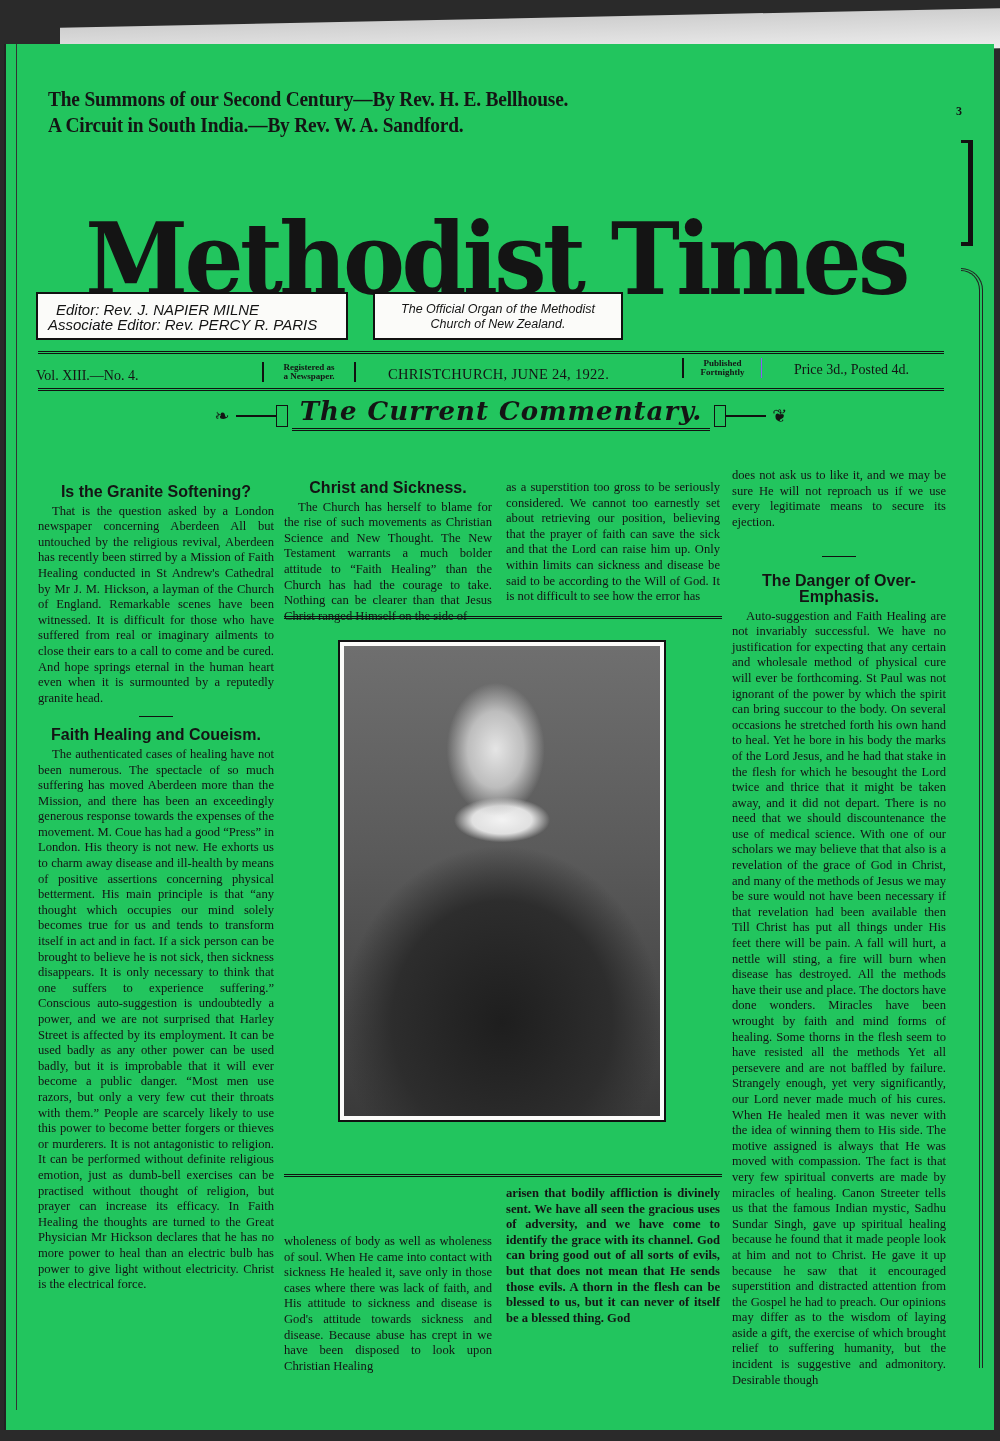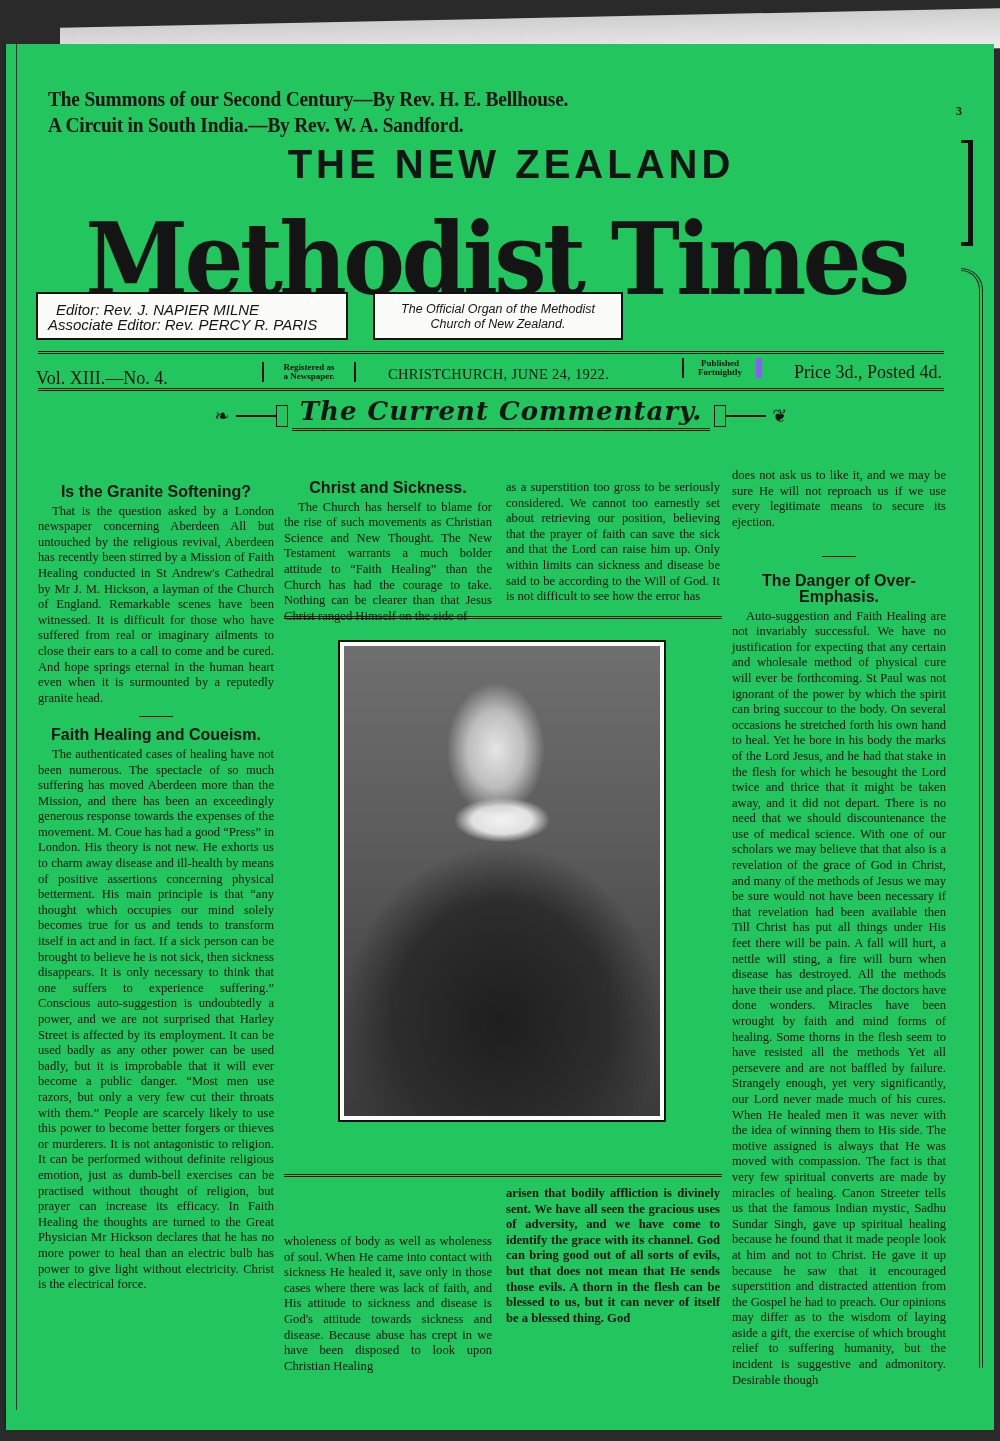--- a/index.html
+++ b/index.html
@@ -52,21 +52,21 @@
     border-top: 3px double #222; border-right: 4px double #222; border-top-right-radius: 22px;
   }
 
   .infobox {
     position: absolute; top: 248px; height: 48px; border: 2px solid #111;
     font-family: "Liberation Sans", sans-serif; font-style: italic; font-size: 15px;
     line-height: 15px; padding: 8px 10px; background: #fbfbf9;
   }
   .dbl-rule { position: absolute; left: 32px; width: 906px; border-top: 3px double #111; height: 4px; }
 
-  .dateline { position: absolute; top: 323px; font-size: 18px; white-space: nowrap; }
+  .dateline { position: absolute; top: 323px; font-size: 14px; white-space: nowrap; }
   .small-bracket { font-size: 9px; font-weight: bold; line-height: 9px; text-align: center; }
 
   .commentary {
     position: absolute; left: 0; width: 990px; top: 352px; text-align: center;
   }
   .commentary-title {
     font-family: "DejaVu Serif", serif; font-weight: bold; font-size: 26px;
     font-style: italic; letter-spacing: 1px; display: inline-block;
     border-bottom: 3px double #111; padding: 0 8px 2px 8px;
   }
@@ -105,21 +105,20 @@
 <body>
 
 <div class="under-sheet"></div>
 
 <div class="page">
 
   <div class="teaser" style="top:42px;">The Summons of our Second Century—By Rev. H. E. Bellhouse.</div>
   <div class="teaser" style="top:68px;">A Circuit in South India.—By Rev. W. A. Sandford.</div>
   <div class="page-num">3</div>
 
-  <div class="masthead-top">THE NEW ZEALAND</div>
   <div class="masthead-main">Methodist Times</div>
   <div class="bracket-right"></div>
   <div class="curl-right"></div>
 
   <div class="infobox" style="left:30px; width:312px;">
     <div style="padding-left:8px;">Editor: Rev. J. NAPIER MILNE</div>
     <div>Associate Editor: Rev. PERCY R. PARIS</div>
   </div>
   <div class="infobox" style="left:367px; width:250px; text-align:center; font-size:12.5px;">
     <div>The Official Organ of the Methodist</div>
@@ -127,21 +126,21 @@
   </div>
 
   <div class="dbl-rule" style="top:307px;"></div>
 
   <div class="dateline" style="left:30px; top:324px;">Vol. XIII.—No. 4.</div>
   <div class="dateline small-bracket" style="left:232px; top:318px; width:94px; border-left:2px solid #111; border-right:2px solid #111; padding:1px 2px;margin-left:24px;">
     <div>Registered as</div>
     <div>a Newspaper.</div>
   </div>
   <div class="dateline" style="left:382px; top:322px; font-size:14.5px; letter-spacing:0.3px;">CHRISTCHURCH, JUNE 24, 1922.</div>
-  <div class="dateline small-bracket" style="left:676px; top:314px; width:80px; border-left:2px solid #111; border-right:6px solid #8b5cf6; padding:1px 2px;">
+  <div class="dateline small-bracket" style="left:676px; top:314px; width:80px; border-left:2px solid #111; border-right:1px solid #8b5cf6; padding:1px 2px;">
     <div>Published</div>
     <div>Fortnightly</div>
   </div>
   <div class="dateline" style="left:788px; top:318px;">Price 3d., Posted 4d.</div>
 
   <div class="dbl-rule" style="top:344px;"></div>
 
   <div class="commentary">
     <span class="ornament">❧</span><span class="ornament-line"></span><span class="ornament-box"></span>
     <span class="commentary-title">The Current Commentary.</span>

